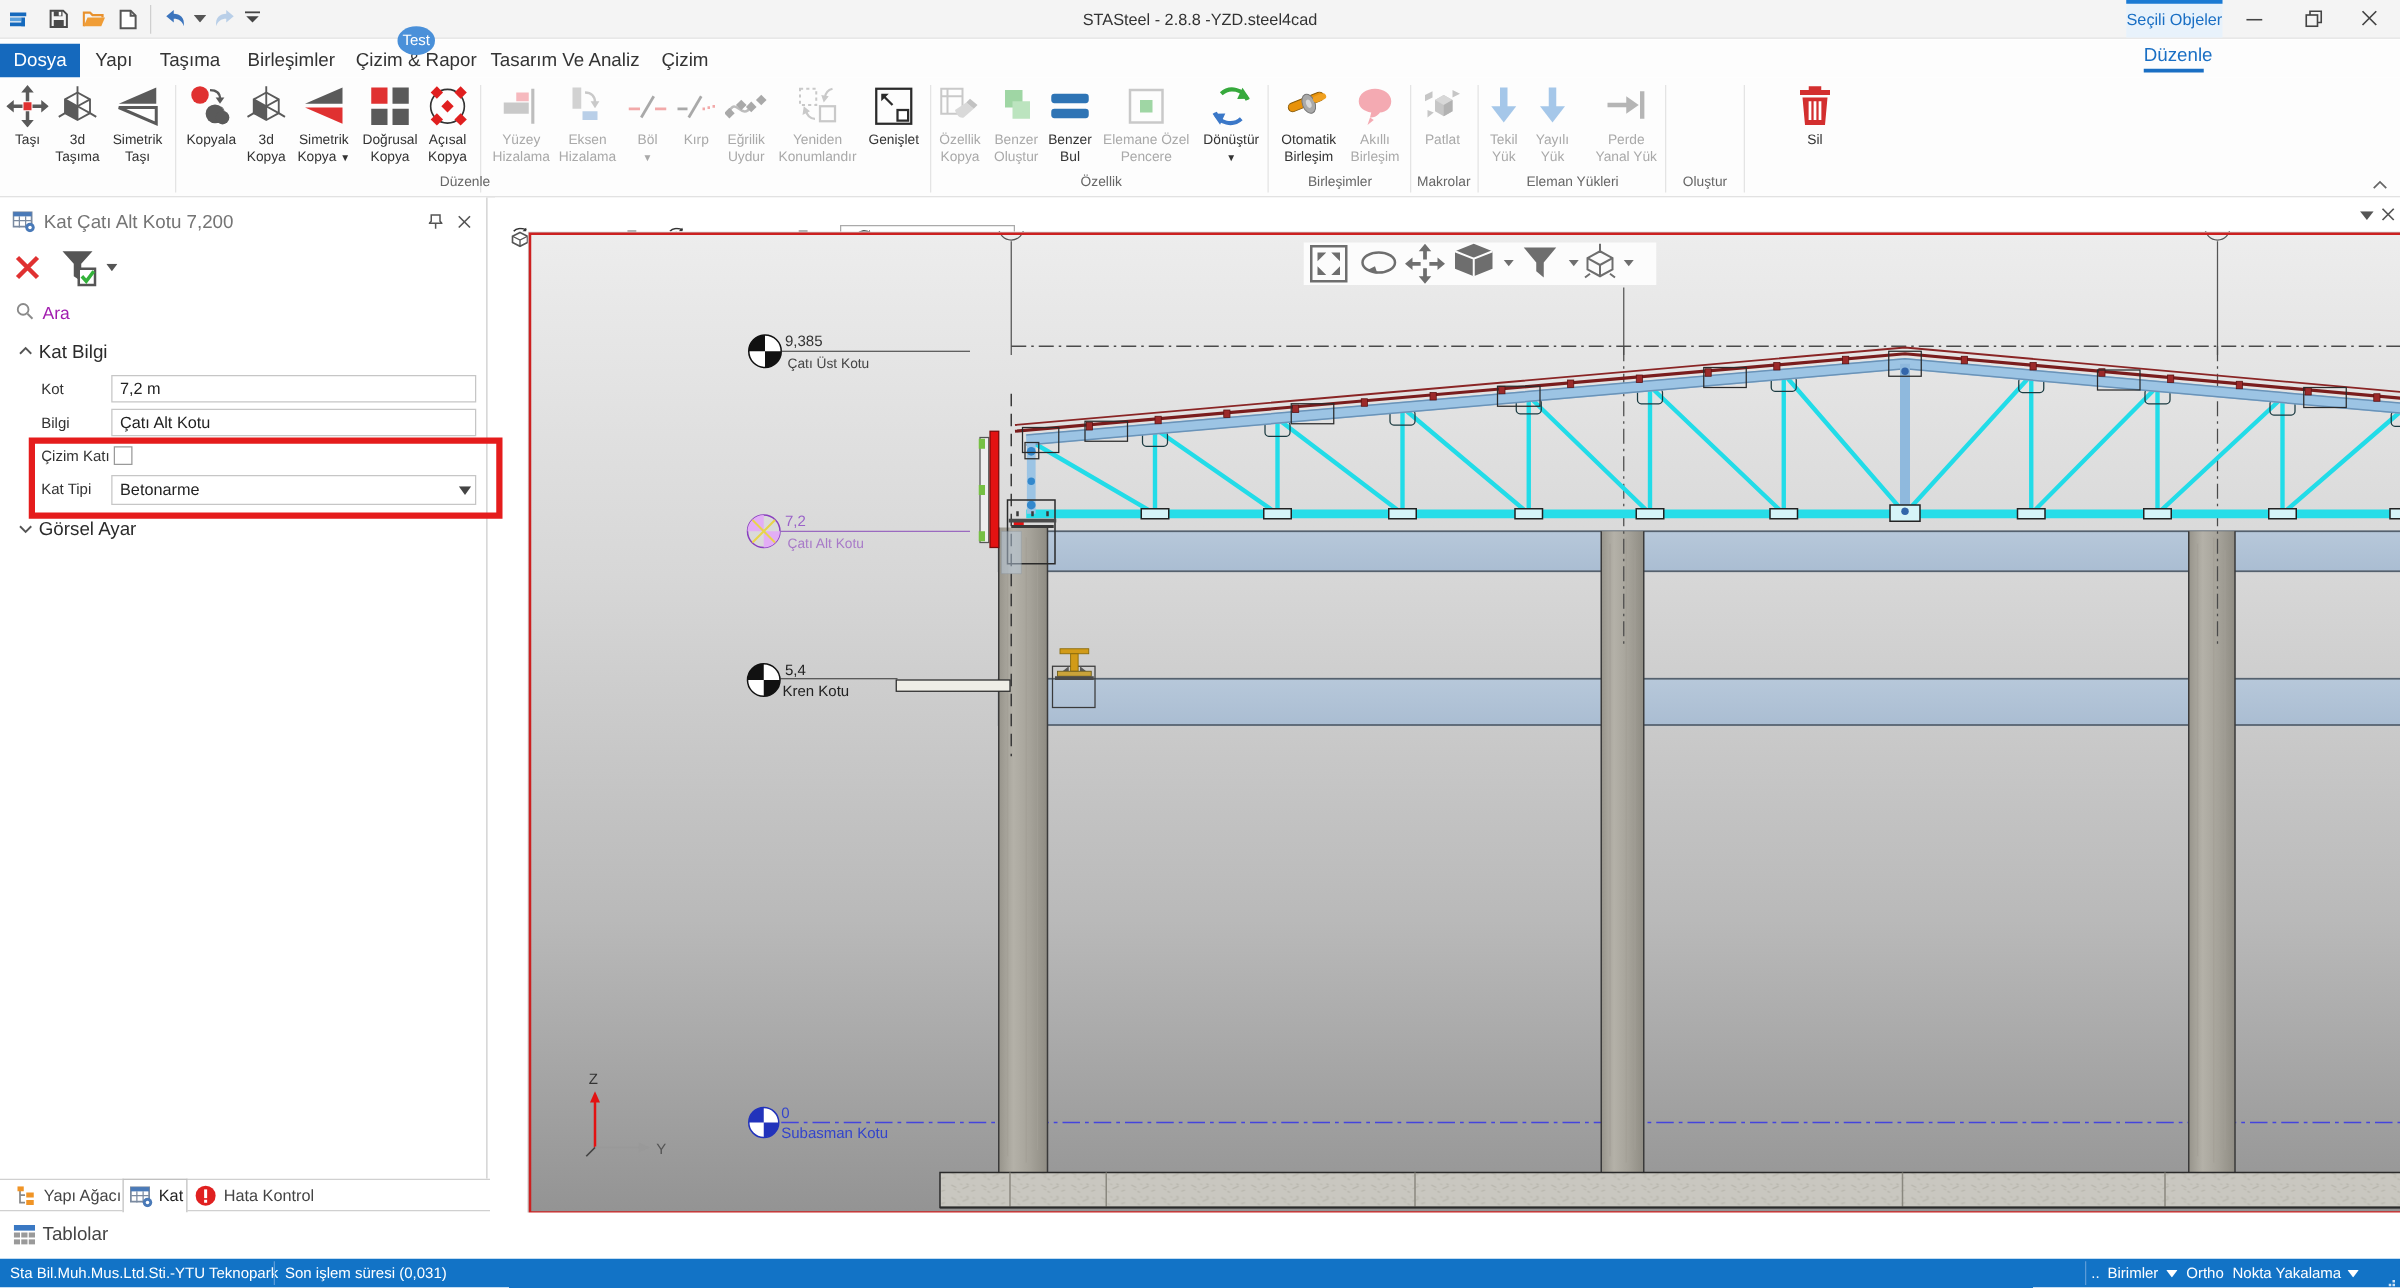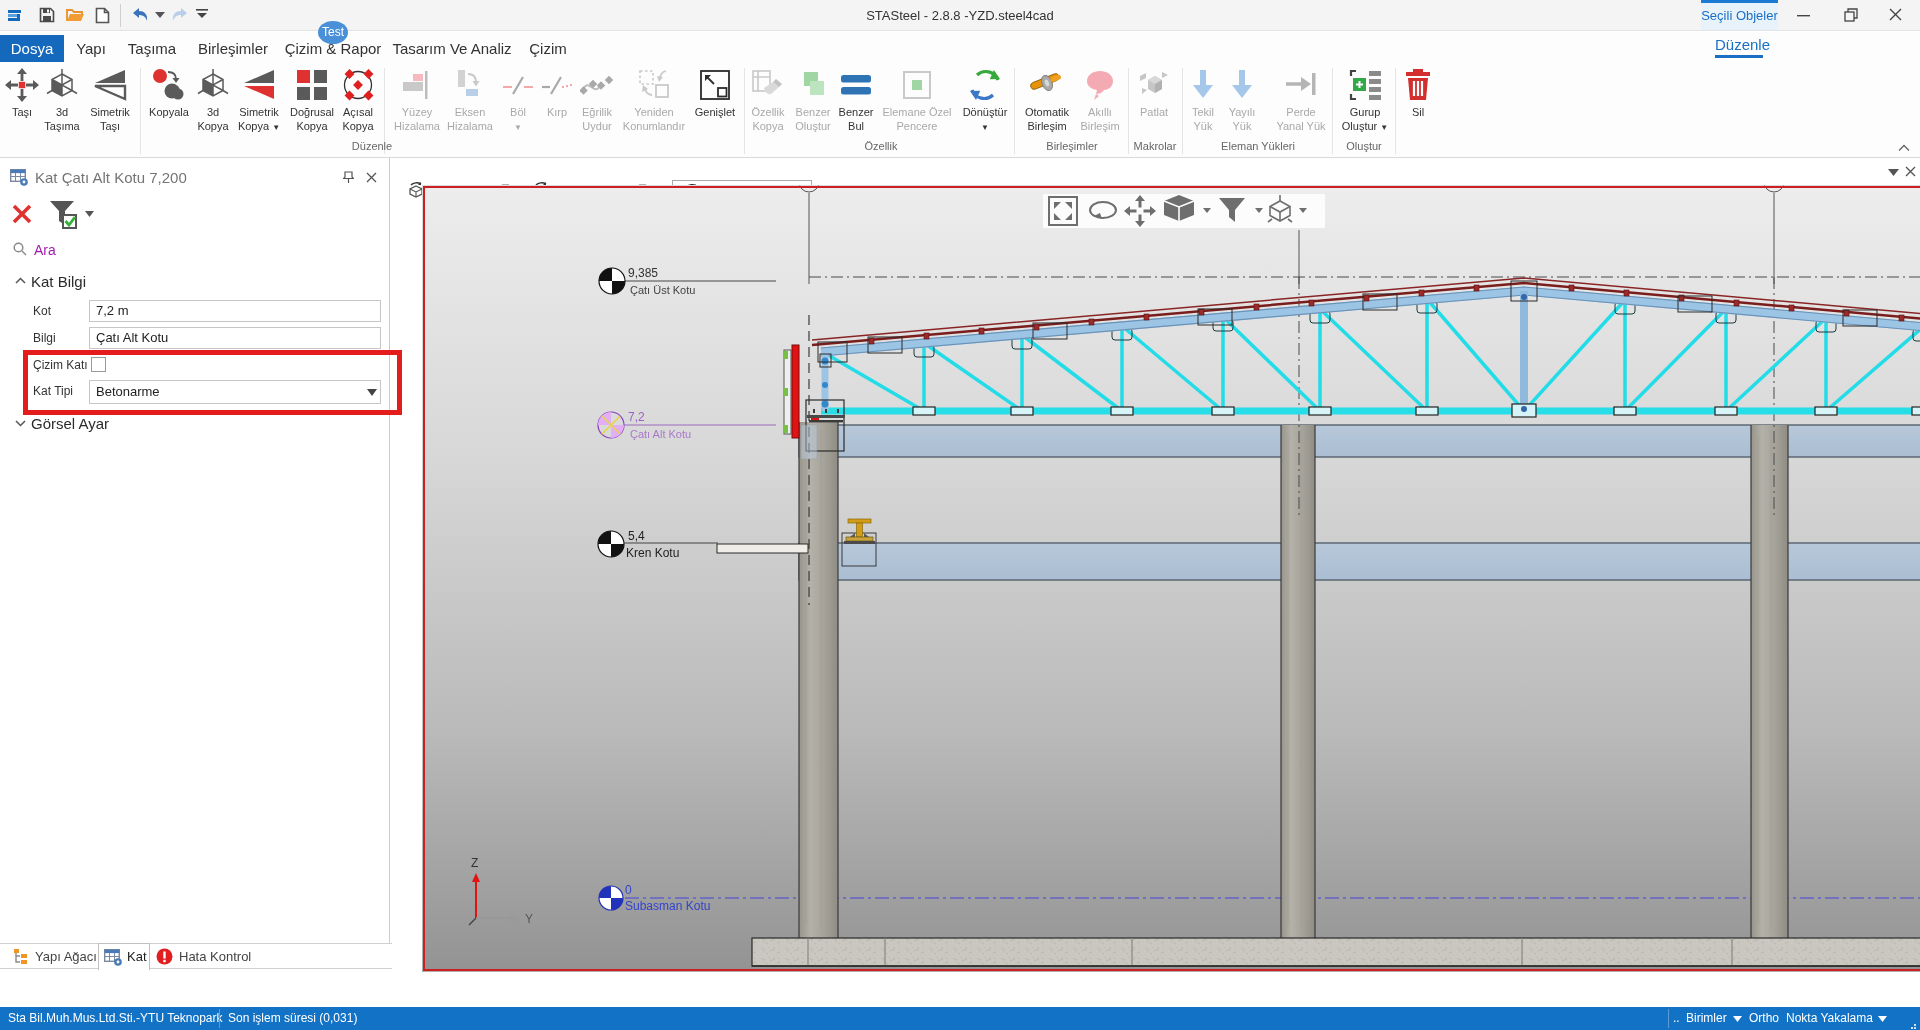--- a/index.html
+++ b/index.html
@@ -345,35 +345,21 @@
         <div class="rlab">Yayılı<br>Yük</div>
       </div>
 <div class="rbtn dis" style="left:1301px">
         <svg width="36" height="34" viewBox="0 0 36 34">
           <path d="M3 16h17" stroke="#b5b5b5" stroke-width="3.5"></path>
           <path d="M18 9l10 7-10 7z" fill="#b5b5b5"></path>
           <rect x="29" y="5" width="3.5" height="22" fill="#b5b5b5"></rect>
         </svg>
         <div class="rlab">Perde<br>Yanal Yük</div>
       </div>
-<div class="rbtn" style="left:1365px">
-        <svg width="36" height="34" viewBox="0 0 36 34">
-          <path d="M9 3H4v5M4 26v5h5" fill="none" stroke="#444" stroke-width="2.2"></path>
-          <rect x="6" y="10" width="13" height="13" fill="#33a848"></rect>
-          <path d="M12.5 13v7M9 16.5h7" stroke="#fff" stroke-width="2"></path>
-          <g fill="#8a8a8a">
-            <rect x="22" y="3" width="12" height="5"></rect>
-            <rect x="22" y="11" width="12" height="5"></rect>
-            <rect x="22" y="19" width="12" height="5"></rect>
-            <rect x="22" y="27" width="12" height="5"></rect>
-          </g>
-        </svg>
-        <div class="rlab">Gurup<br>Oluştur <span style="font-size:8px">▼</span></div>
-      </div>
-<div class="rbtn" style="left:1418px">
+<div class="rbtn" style="left:1452px">
         <svg width="30" height="34" viewBox="0 0 30 34">
           <rect x="10" y="1" width="10" height="3" fill="#d32f2f"></rect>
           <rect x="3" y="4" width="24" height="4" fill="#d32f2f"></rect>
           <path d="M5 10h20l-2 22H7z" fill="#d32f2f"></path>
           <g stroke="#fff" stroke-width="2.2">
             <path d="M11 13v15M15 13v15M19 13v15"></path>
           </g>
         </svg>
         <div class="rlab">Sil</div>
       </div>
@@ -760,20 +746,34 @@
         <circle cx="14" cy="13" r="1.4" fill="#fff"></circle>
       </svg>
  <div style="position:absolute;left:127px;top:5px;font-size:13px;color:#222">Kat</div>
  <svg style="position:absolute;left:156px;top:4px" width="17" height="17" viewBox="0 0 17 17">
         <circle cx="8.5" cy="8.5" r="8" fill="#e02020"></circle>
         <rect x="7.3" y="3.5" width="2.4" height="7" fill="#fff"></rect>
         <rect x="7.3" y="11.8" width="2.4" height="2.4" fill="#fff"></rect>
       </svg>
  <div style="position:absolute;left:179px;top:5px;font-size:13px;color:#444">Hata Kontrol</div>
 </div>
+<div id="tablolar">
+ <svg style="position:absolute;left:11px;top:10px" width="17" height="16" viewBox="0 0 17 16">
+        <rect x="0" y="0" width="17" height="4.5" fill="#3a78c3"></rect>
+        <g fill="#9a9a9a">
+          <rect x="0" y="6" width="5" height="4"></rect>
+          <rect x="6" y="6" width="5" height="4"></rect>
+          <rect x="12" y="6" width="5" height="4"></rect>
+          <rect x="0" y="11.5" width="5" height="4"></rect>
+          <rect x="6" y="11.5" width="5" height="4"></rect>
+          <rect x="12" y="11.5" width="5" height="4"></rect>
+        </g>
+      </svg>
+ <div style="position:absolute;left:34px;top:9px;font-size:15px;color:#444">Tablolar</div>
+</div>
 <div id="statusbar">
  <div style="position:absolute;left:8px;top:4px">Sta Bil.Muh.Mus.Ltd.Sti.-YTU Teknopark</div>
  <div style="position:absolute;left:219px;top:2px;width:1px;height:19px;background:#5b9bd8"></div>
  <div style="position:absolute;left:228px;top:4px">Son işlem süresi (0,031)</div>
  <div style="position:absolute;left:1668px;top:2px;width:1px;height:19px;background:#5b9bd8"></div>
  <div style="position:absolute;left:1673px;top:4px">..</div>
  <div style="position:absolute;left:1686px;top:4px">Birimler</div>
  <svg style="position:absolute;left:1733px;top:9px" width="9" height="6" viewBox="0 0 9 6">
         <path d="M0 0h9L4.5 6z" fill="#fff"></path>
       </svg>

